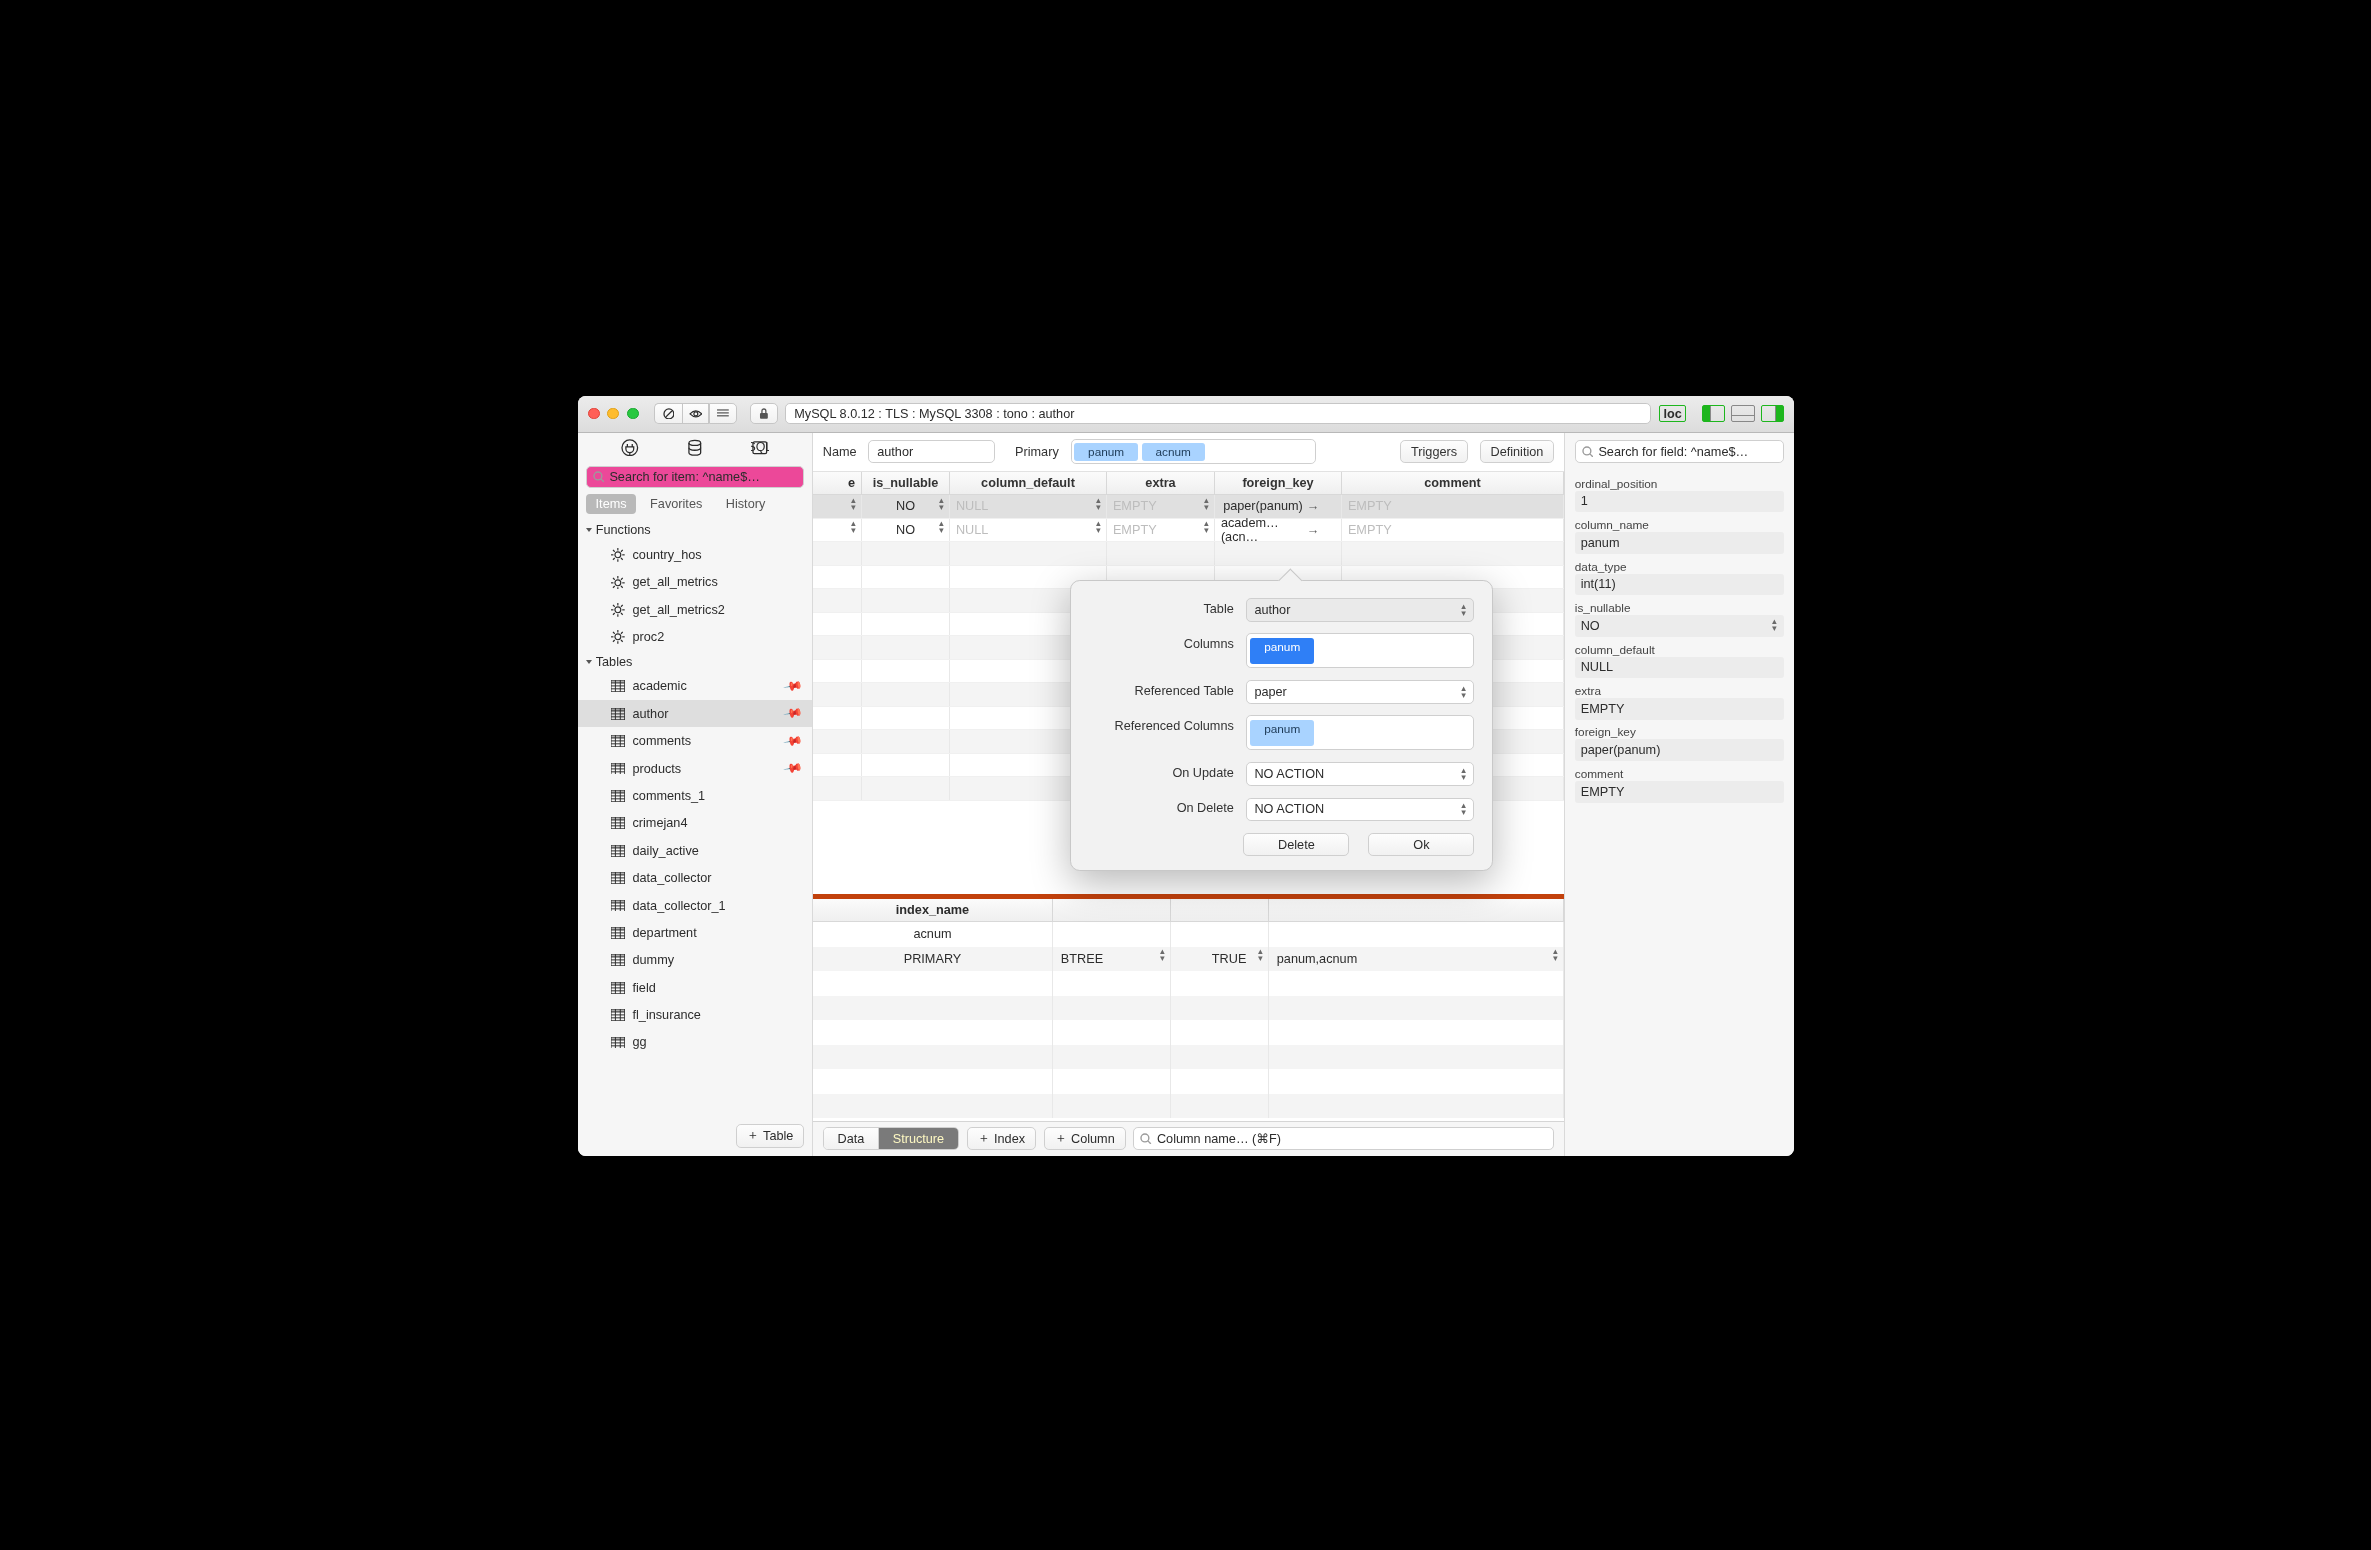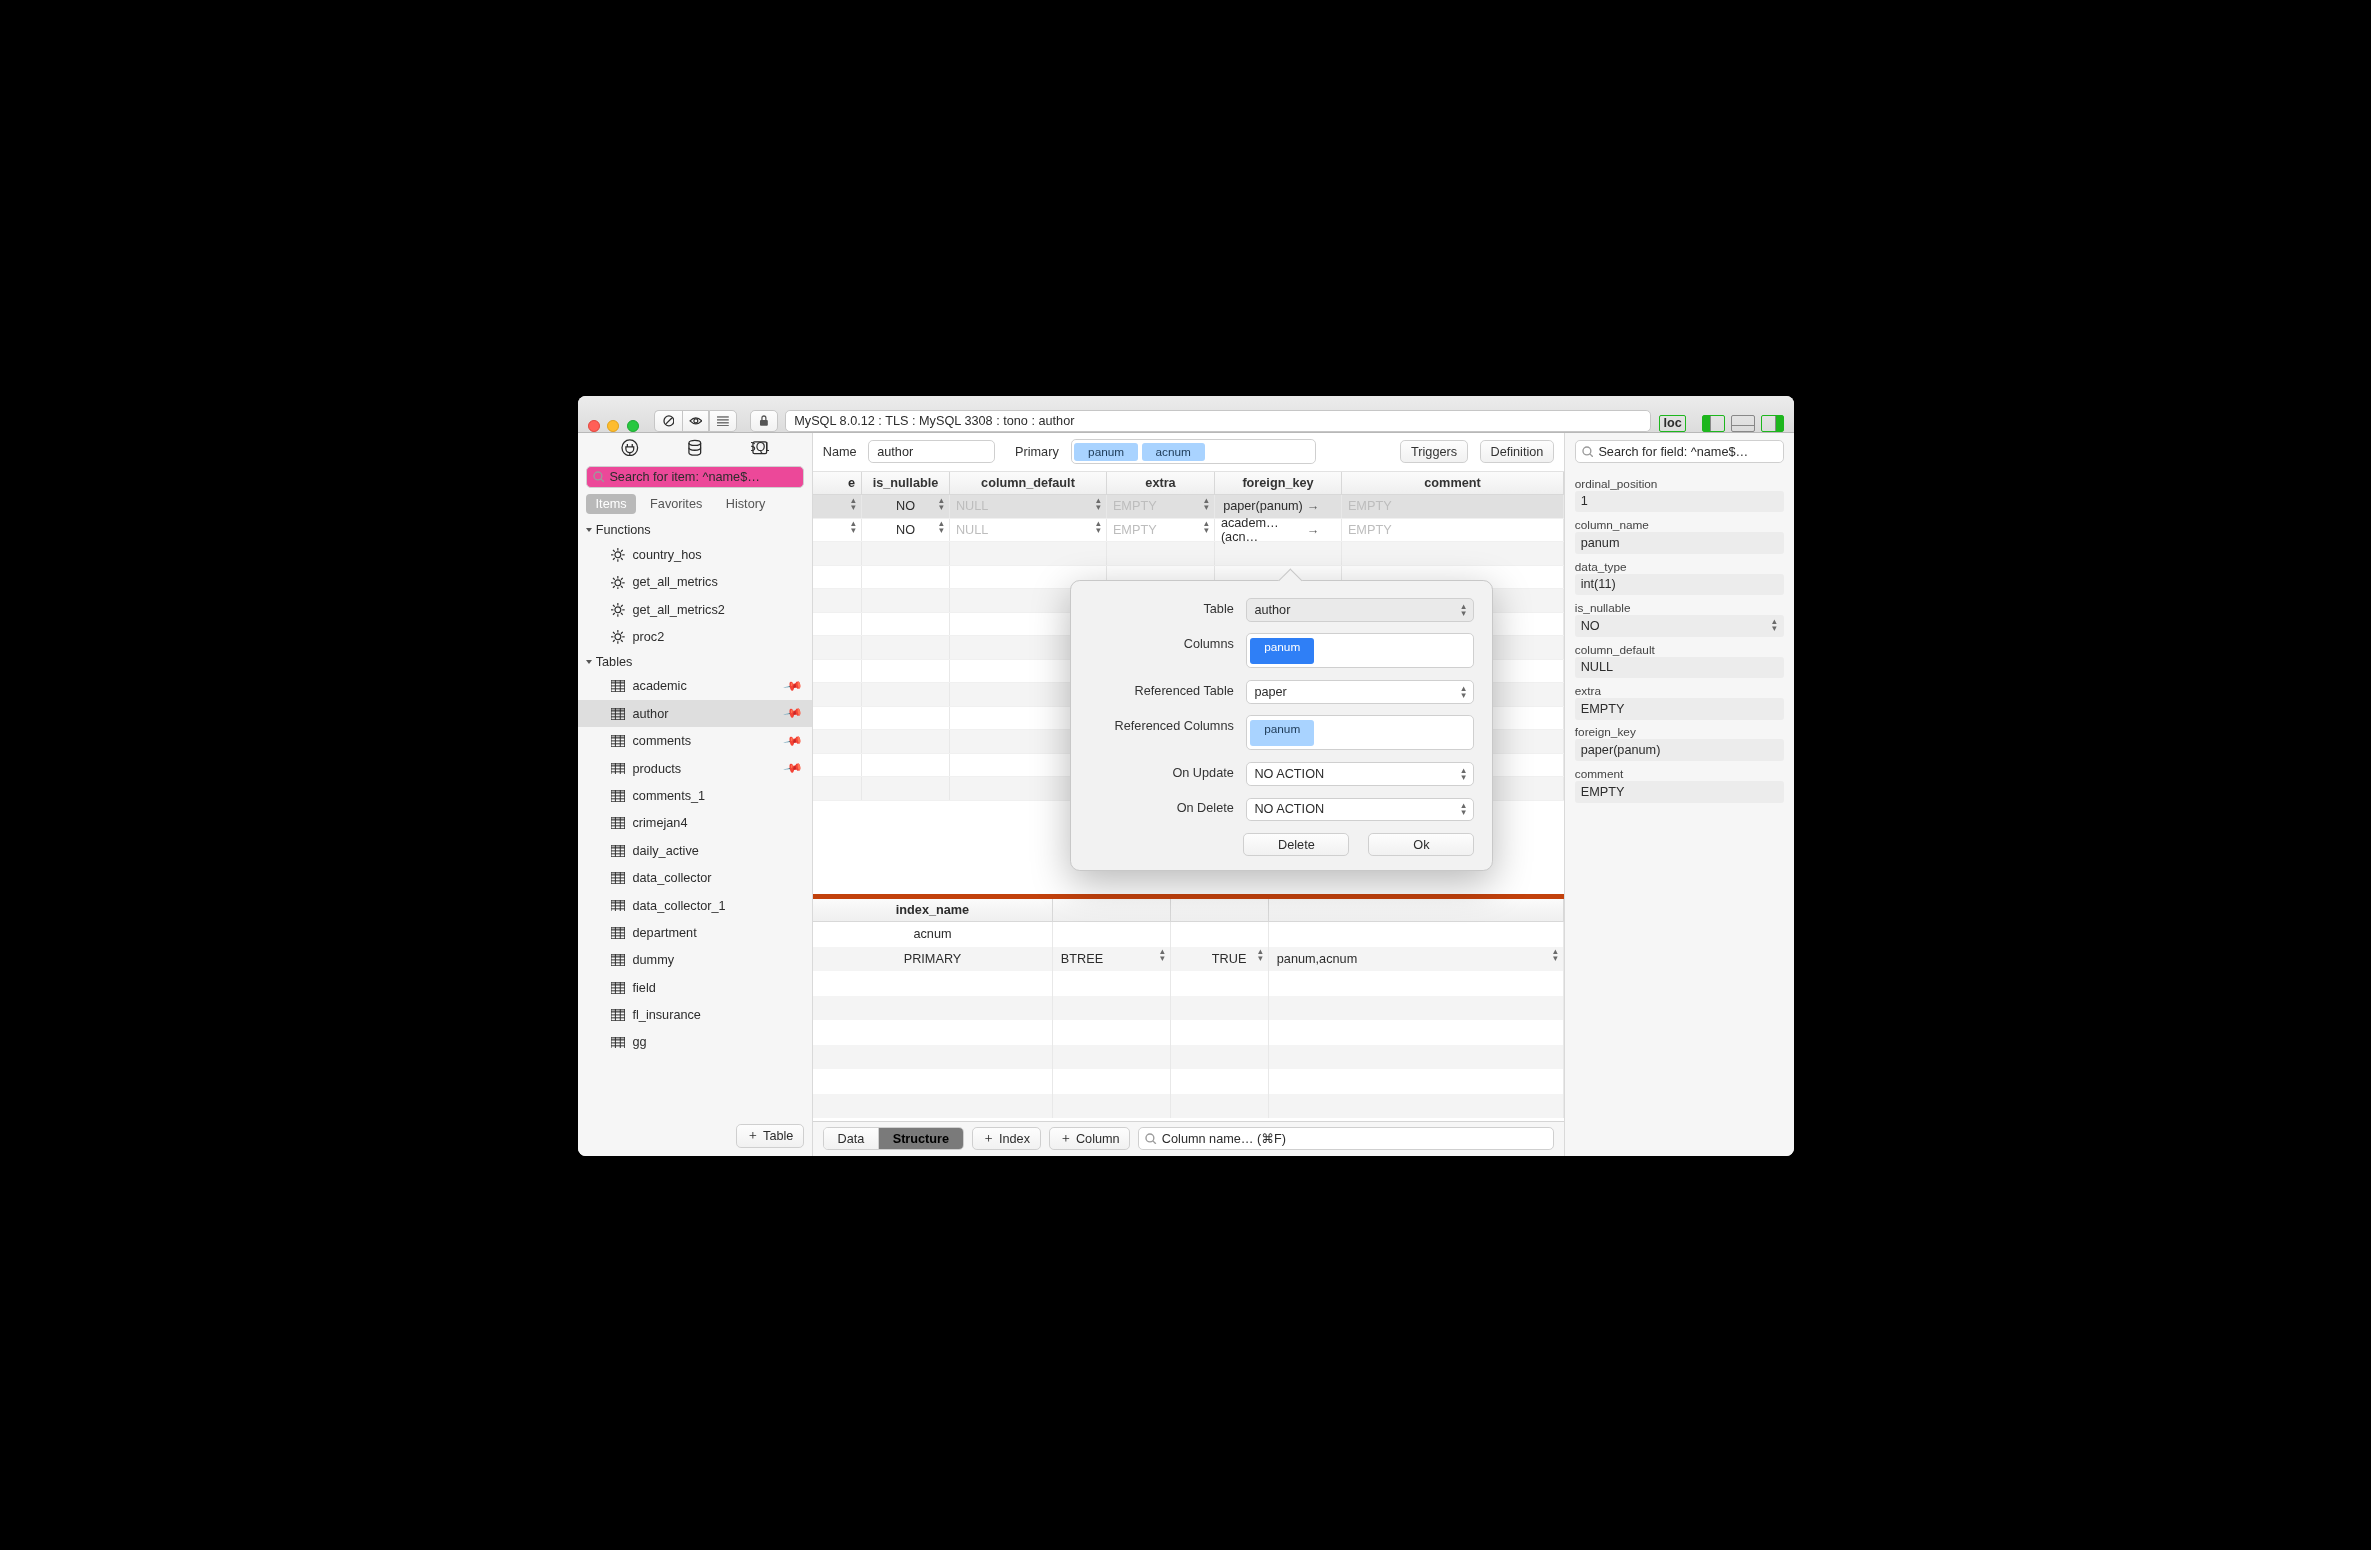--- a/index.html
+++ b/index.html
@@ -1,20 +1,20 @@
 <!DOCTYPE html>
 <html><head>
 <meta charset="utf-8">
 <style>
   * { box-sizing: border-box; margin:0; padding:0; font-family: -apple-system, BlinkMacSystemFont, "Segoe UI", Helvetica, Arial, sans-serif; font-size:12.7px; color:#2c2c2c; }
   body { background:#000; width:2372px; height:1551px; display:flex; align-items:center; justify-content:center; }
   .window { width:1216px; height:760px; background:#fff; border-radius:7.8px; box-shadow:0 19.6px 59px rgba(0,0,0,0.5); display:flex; flex-direction:column; overflow:hidden; position:relative; }
   
   
-  .titlebar { height:37px; background:linear-gradient(#ececec,#dcdcdc); border-bottom:1px solid #b8b8b8; display:flex; align-items:flex-end; padding:0 9.8px; gap:7.8px; }
+  .titlebar { height:37px; background:linear-gradient(#ececec,#dcdcdc); border-bottom:1px solid #b8b8b8; display:flex; align-items:center; padding:0 9.8px; gap:7.8px; }
   .traffic { display:flex; gap:7.8px; align-items:center; margin-right:7.8px; }
   .tl { width:11.8px; height:11.8px; border-radius:50%; }
   .tl.red{background:#ff5f57;border:1px solid #e14239;} .tl.yel{background:#febc2e;border:1px solid #e1a117;} .tl.grn{background:#28c840;border:1px solid #17a82e;}
   .tbtn { width:27.4px; height:21.6px; border:1px solid #c6c6c6; border-radius:4.9px; background:linear-gradient(#fdfdfd,#f1f1f1); display:flex; align-items:center; justify-content:center; color:#6e6e6e; }
   .tgroup { display:flex; }
   .tgroup .tbtn{border-radius:0;}
   .tgroup .tbtn:first-child{border-radius:4.9px 0 0 4.9px;border-right:none;}
   .tgroup .tbtn:last-child{border-radius:0 4.9px 4.9px 0;}
   .lockbtn{margin-left:5.9px;}
   .breadcrumb { flex:1; height:21.6px; border:1px solid #c6c6c6; border-radius:4.9px; background:#fff; display:flex; align-items:center; padding:0 7.8px; color:#555; }
@@ -84,21 +84,21 @@
   .i0{width:240px;justify-content:center;} .i1{width:118px;justify-content:flex-end;padding-right:21.6px;} .i2{width:98px;justify-content:flex-end;padding-right:21.6px;} .i3{flex:1;}
   .irow{height:24.5px;display:flex;}
   .irow:nth-child(even){background:#f4f4f4;}
   .ic{border-right:1px solid #e8e8e8;display:flex;align-items:center;padding:0 7.8px;position:relative;}
   
   
   .bbar{height:35px;border-top:1px solid #d5d5d5;display:flex;align-items:center;gap:7.8px;padding:0 9.8px;background:#f6f6f6;}
   .seg{display:flex;border:1px solid #cfcfcf;border-radius:4.9px;overflow:hidden;}
   .seg .s{padding:3.9px 13.7px;background:linear-gradient(#fdfdfd,#f1f1f1);border-right:1px solid #cfcfcf;}
   .seg .s:last-child{border-right:none;}
-  .seg .s.active{background:#7a7a7a;color:#000000;font-weight:bold;}
+  .seg .s.active{background:#7a7a7a;color:#fef9c3;}
   .bfilter{flex:1;}
   
   
   .ins-lbl{font-size:11.8px;color:#444;margin-top:5.9px;}
   .ins-val{height:21.6px;background:#ececec;border-radius:2.9px;display:flex;align-items:center;padding:0 5.9px;color:#333;}
   .ins-val.ph{color:#a9a9a9;}
   .ins-sel{position:relative;}
   .ins-sel .stepper{right:5.9px;top:3.9px;}
   .isrch{margin-bottom:5.9px;}
   

